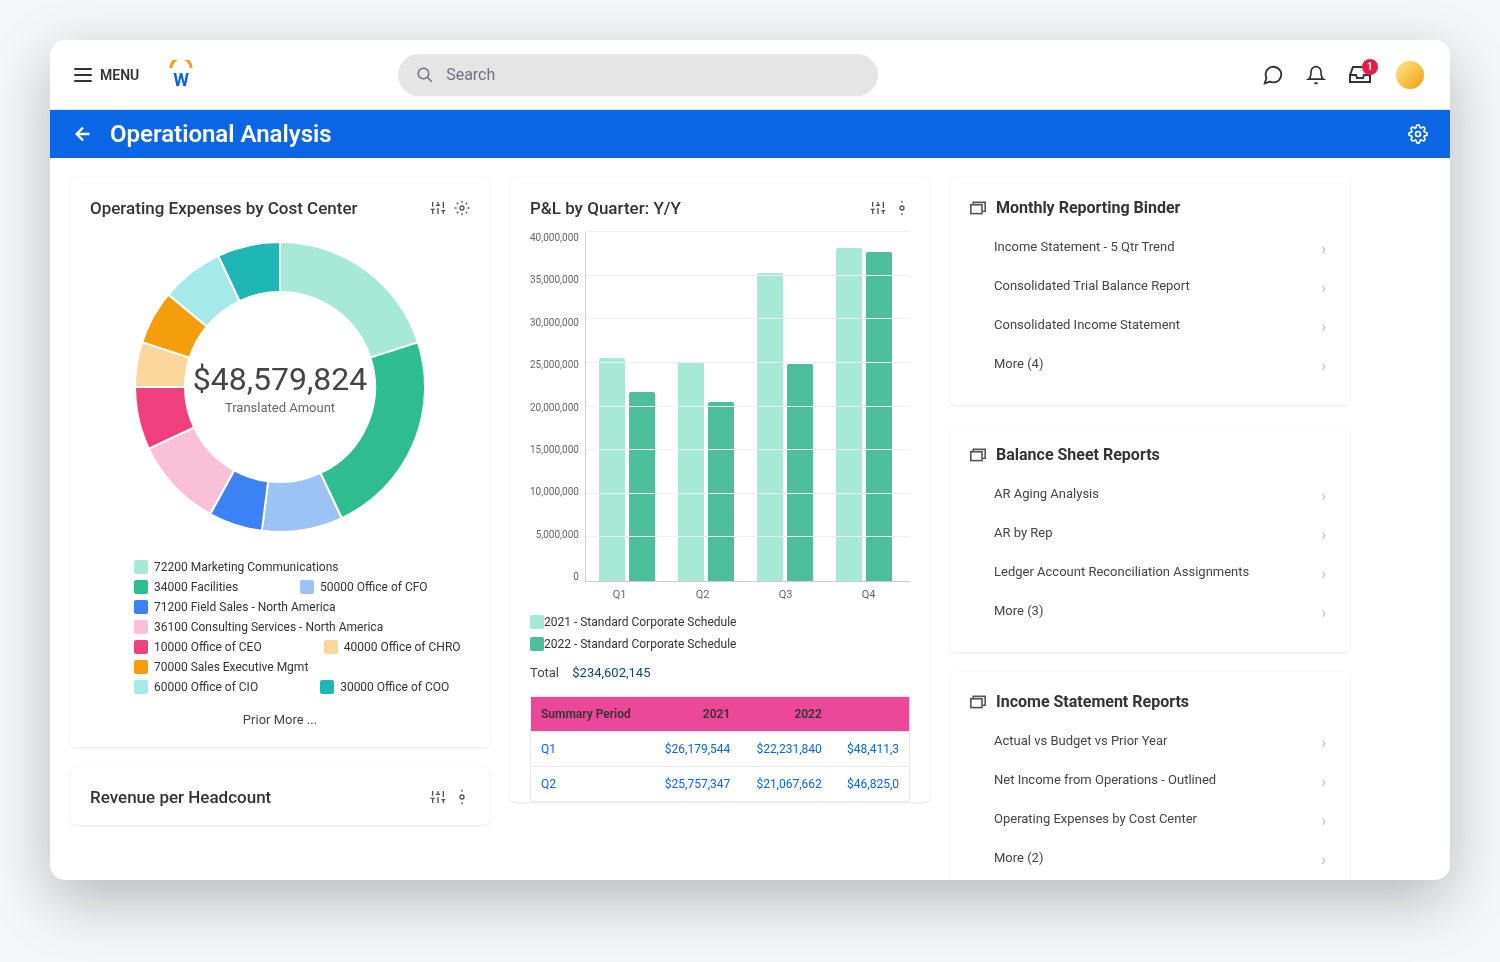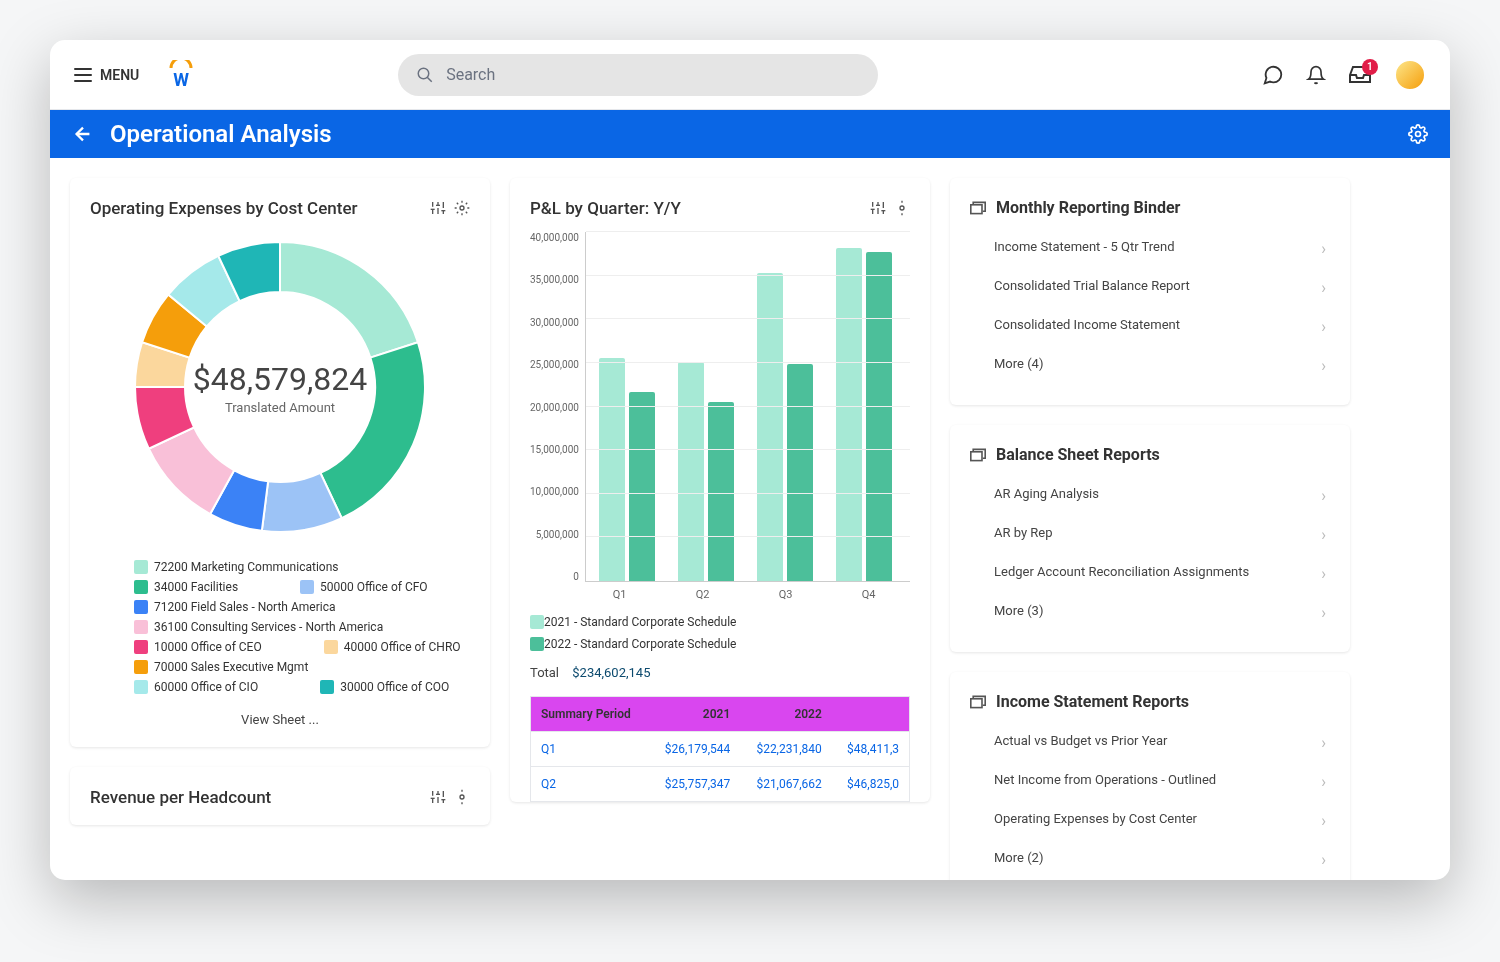--- a/index.html
+++ b/index.html
@@ -39,21 +39,21 @@
 .plot .grid { position:absolute; left:0; right:0; height:1px; background:#eee; }
 .group { display:flex; align-items:flex-end; gap:4px; }
 .bar { width:26px; border-radius:2px 2px 0 0; }
 .xaxis { display:flex; justify-content:space-around; font-size:11px; color:#666; margin-top:6px; padding-left:48px; }
 .chart-legend { display:flex; flex-direction:column; gap:8px; font-size:12px; color:#333; margin-top:14px; }
 .chart-legend .row { display:flex; align-items:center; gap:0; }
 .total-row { font-size:13px; margin-top:14px; }
 .total-row .label { color:#444; }
 .total-row .val { color:#0c4a6e; margin-left:10px; }
 .table { margin-top:16px; border:1px solid #e5e7eb; font-size:12px; width:100%; border-collapse:collapse; }
-.table th { background:#d946ef; text-align:right; padding:10px; color:#333; font-weight:600; }
+.table th { background:#ec4899; text-align:right; padding:10px; color:#333; font-weight:600; }
 .table th:first-child { text-align:left; }
 .table td { padding:10px; text-align:right; color:#0a66e5; border-top:1px solid #e5e7eb; }
 .table td:first-child { text-align:left; }
 .col2 { display:flex; flex-direction:column; gap:20px; }
 .sidecol { display:flex; flex-direction:column; gap:20px; }
 .report-section h3 { font-size:16px; font-weight:700; color:#333; margin-bottom:12px; display:flex; align-items:center; gap:10px; }
 .report-item { display:flex; justify-content:space-between; align-items:flex-start; padding:10px 4px 10px 24px; font-size:13px; color:#444; cursor:pointer; }
 .report-item .chev { color:#bbb; font-size:16px; }
 .sec-icon { width:16px; height:14px; }
 svg { display:block; }
@@ -202,21 +202,21 @@
             </div>
             <div class="legend-item">
               <span class="swatch" style="background:#a5e9ea"></span>
               <span>60000 Office of CIO</span>
             </div>
             <div class="legend-item">
               <span class="swatch" style="background:#1fb6b6"></span>
               <span>30000 Office of COO</span>
             </div>
           </div>
-        <div class="view-more">View Sheet ...</div>
+        <div class="view-more">Prior More ...</div>
       </div>
 
       <div class="small-card">
         <div class="card-head">
           <h2>Revenue per Headcount</h2>
           <div class="card-icons">
             <svg width="16" height="16" viewBox="0 0 24 24" fill="none" stroke="#555" stroke-width="2">
                 <line x1="4" y1="21" x2="4" y2="14"></line>
                 <line x1="4" y1="10" x2="4" y2="3"></line>
                 <line x1="12" y1="21" x2="12" y2="12"></line>

